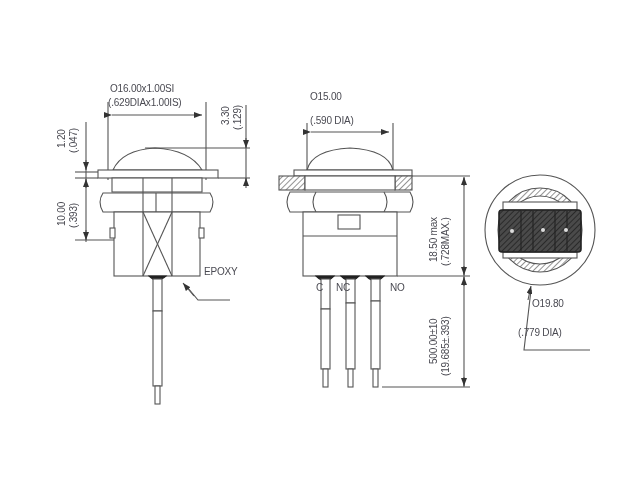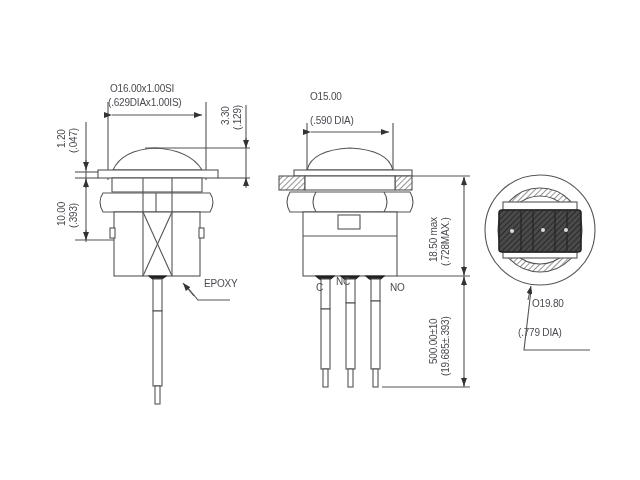--- a/index.html
+++ b/index.html
@@ -143,27 +143,27 @@
 
 <div class="lbl rot" style="left:220px;top:125px;">3.30</div>
 <div class="lbl rot" style="left:232px;top:130px;">(.129)</div>
 
 <div class="lbl rot" style="left:56px;top:148px;">1.20</div>
 <div class="lbl rot" style="left:68px;top:153px;">(.047)</div>
 
 <div class="lbl rot" style="left:56px;top:226px;">10.00</div>
 <div class="lbl rot" style="left:68px;top:228px;">(.393)</div>
 
-<div class="lbl" style="left:204px;top:278px;">EPOXY</div>
+<div class="lbl" style="left:204px;top:266px;">EPOXY</div>
 
 <div class="lbl ctr" style="left:310px;top:91px;width:80px;">O15.00</div>
 <div class="lbl ctr" style="left:310px;top:115px;width:80px;">(.590 DIA)</div>
 
 <div class="lbl" style="left:316px;top:282px;">C</div>
-<div class="lbl" style="left:336px;top:276px;">NC</div>
+<div class="lbl" style="left:336px;top:282px;">NC</div>
 <div class="lbl" style="left:390px;top:282px;">NO</div>
 
 <div class="lbl rot" style="left:428px;top:262px;">18.50 max</div>
 <div class="lbl rot" style="left:440px;top:266px;">(.728MAX.)</div>
 
 <div class="lbl rot" style="left:428px;top:364px;">500.00±10</div>
 <div class="lbl rot" style="left:440px;top:376px;">(19.685±.393)</div>
 
 <div class="lbl ctr" style="left:532px;top:298px;width:70px;">O19.80</div>
 <div class="lbl ctr" style="left:518px;top:327px;width:74px;">(.779 DIA)</div>

